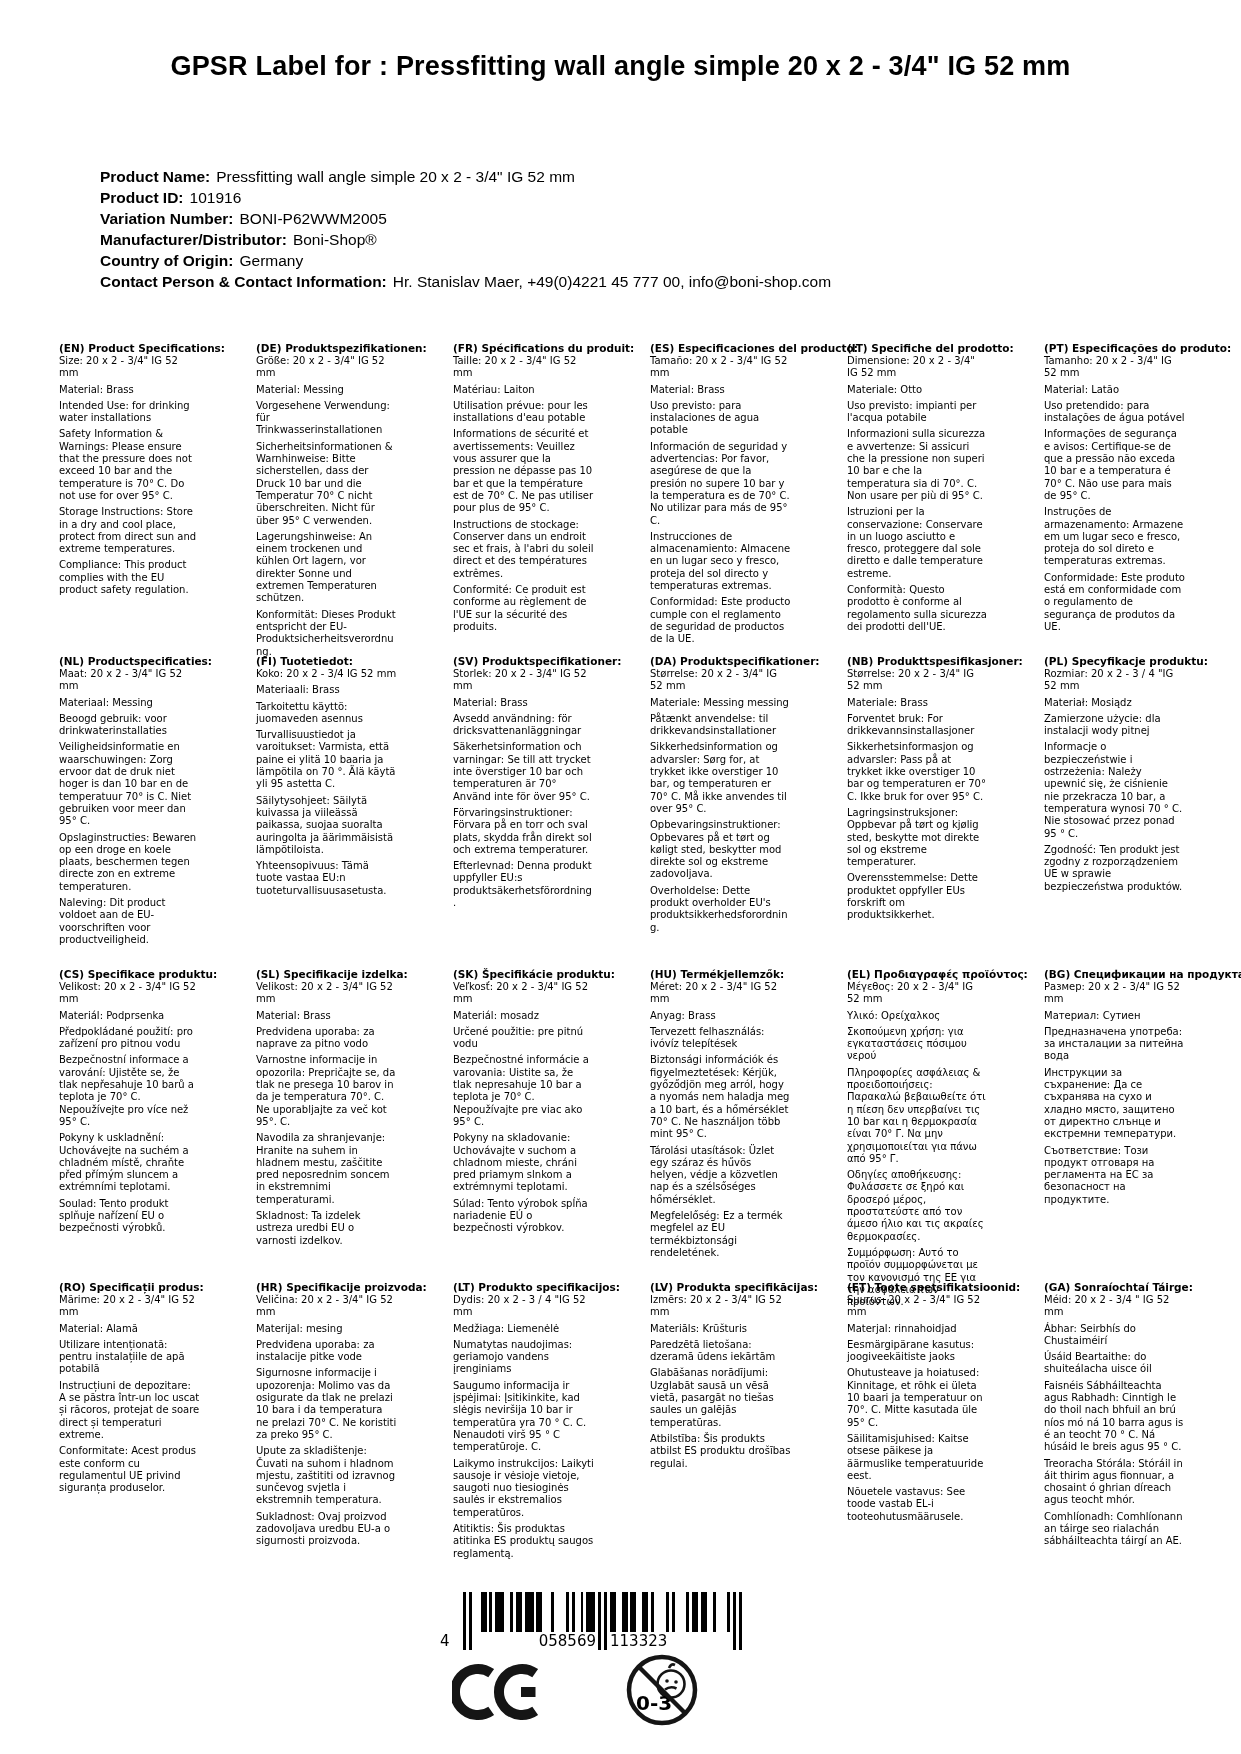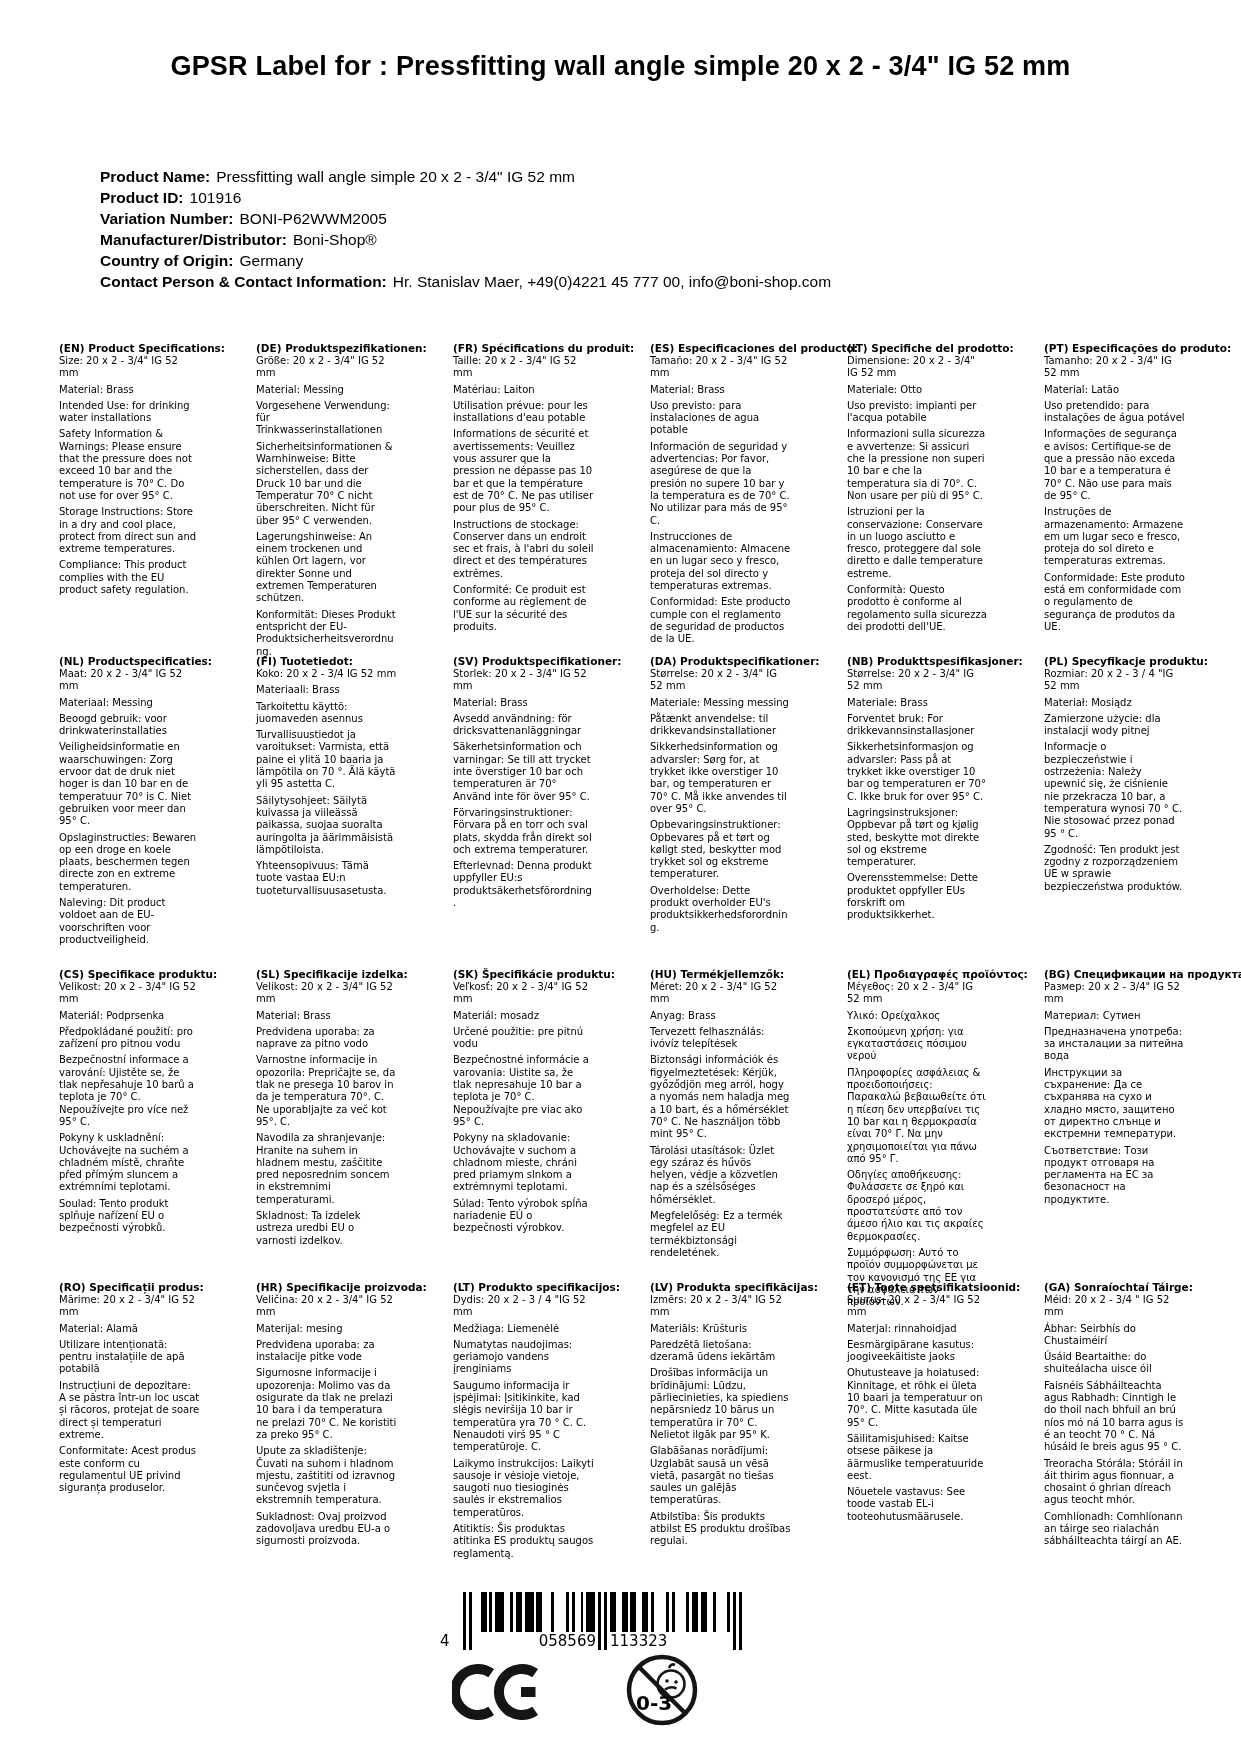--- a/index.html
+++ b/index.html
@@ -133,21 +133,21 @@
       <p>Säkerhetsinformation och varningar: Se till att trycket inte överstiger 10 bar och temperaturen är 70° Använd inte för över 95° C.</p>
       <p>Förvaringsinstruktioner: Förvara på en torr och sval plats, skydda från direkt sol och extrema temperaturer.</p>
       <p>Efterlevnad: Denna produkt uppfyller EU:s produktsäkerhetsförordning.</p>
     </div>
     <div class="block">
       <div class="bh">(DA) Produktspecifikationer:</div>
       <p>Størrelse: 20 x 2 - 3/4" IG 52 mm</p>
       <p>Materiale: Messing messing</p>
       <p>Påtænkt anvendelse: til drikkevandsinstallationer</p>
       <p>Sikkerhedsinformation og advarsler: Sørg for, at trykket ikke overstiger 10 bar, og temperaturen er 70° C. Må ikke anvendes til over 95° C.</p>
-      <p>Opbevaringsinstruktioner: Opbevares på et tørt og køligt sted, beskytter mod trykket sol og ekstreme temperaturer.</p>
+      <p>Opbevaringsinstruktioner: Opbevares på et tørt og køligt sted, beskytter mod direkte sol og ekstreme zadovoljava.</p>
       <p>Overholdelse: Dette produkt overholder EU's produktsikkerhedsforordning.</p>
     </div>
     <div class="block">
       <div class="bh">(NB) Produkttspesifikasjoner:</div>
       <p>Størrelse: 20 x 2 - 3/4" IG 52 mm</p>
       <p>Materiale: Brass</p>
       <p>Forventet bruk: For drikkevannsinstallasjoner</p>
       <p>Sikkerhetsinformasjon og advarsler: Pass på at trykket ikke overstiger 10 bar og temperaturen er 70° C. Ikke bruk for over 95° C.</p>
       <p>Lagringsinstruksjoner: Oppbevar på tørt og kjølig sted, beskytte mot direkte sol og ekstreme temperaturer.</p>
       <p>Overensstemmelse: Dette produktet oppfyller EUs forskrift om produktsikkerhet.</p>
@@ -237,21 +237,20 @@
       <p>Numatytas naudojimas: geriamojo vandens įrenginiams</p>
       <p>Saugumo informacija ir įspėjimai: Įsitikinkite, kad slėgis neviršija 10 bar ir temperatūra yra 70 ° C. C. Nenaudoti virš 95 ° C temperatūroje. C.</p>
       <p>Laikymo instrukcijos: Laikyti sausoje ir vėsioje vietoje, saugoti nuo tiesioginės saulės ir ekstremalios temperatūros.</p>
       <p>Atitiktis: Šis produktas atitinka ES produktų saugos reglamentą.</p>
     </div>
     <div class="block">
       <div class="bh">(LV) Produkta specifikācijas:</div>
       <p>Izmērs: 20 x 2 - 3/4" IG 52 mm</p>
       <p>Materiāls: Krūšturis</p>
       <p>Paredzētā lietošana: dzeramā ūdens iekārtām</p>
-      <p>Drošības informācija un brīdinājumi: Lūdzu, pārliecinieties, ka spiediens nepārsniedz 10 bārus un temperatūra ir 70° C. Nelietot ilgāk par 95° K.</p>
       <p>Glabāšanas norādījumi: Uzglabāt sausā un vēsā vietā, pasargāt no tiešas saules un galējās temperatūras.</p>
       <p>Atbilstība: Šis produkts atbilst ES produktu drošības regulai.</p>
     </div>
     <div class="block">
       <div class="bh">(ET) Toote spetsifikatsioonid:</div>
       <p>Suurus: 20 x 2 - 3/4" IG 52 mm</p>
       <p>Materjal: rinnahoidjad</p>
       <p>Eesmärgipärane kasutus: joogiveekäitiste jaoks</p>
       <p>Ohutusteave ja hoiatused: Kinnitage, et rõhk ei ületa 10 baari ja temperatuur on 70°. C. Mitte kasutada üle 95° C.</p>
       <p>Säilitamisjuhised: Kaitse otsese päikese ja äärmuslike temperatuuride eest.</p>

